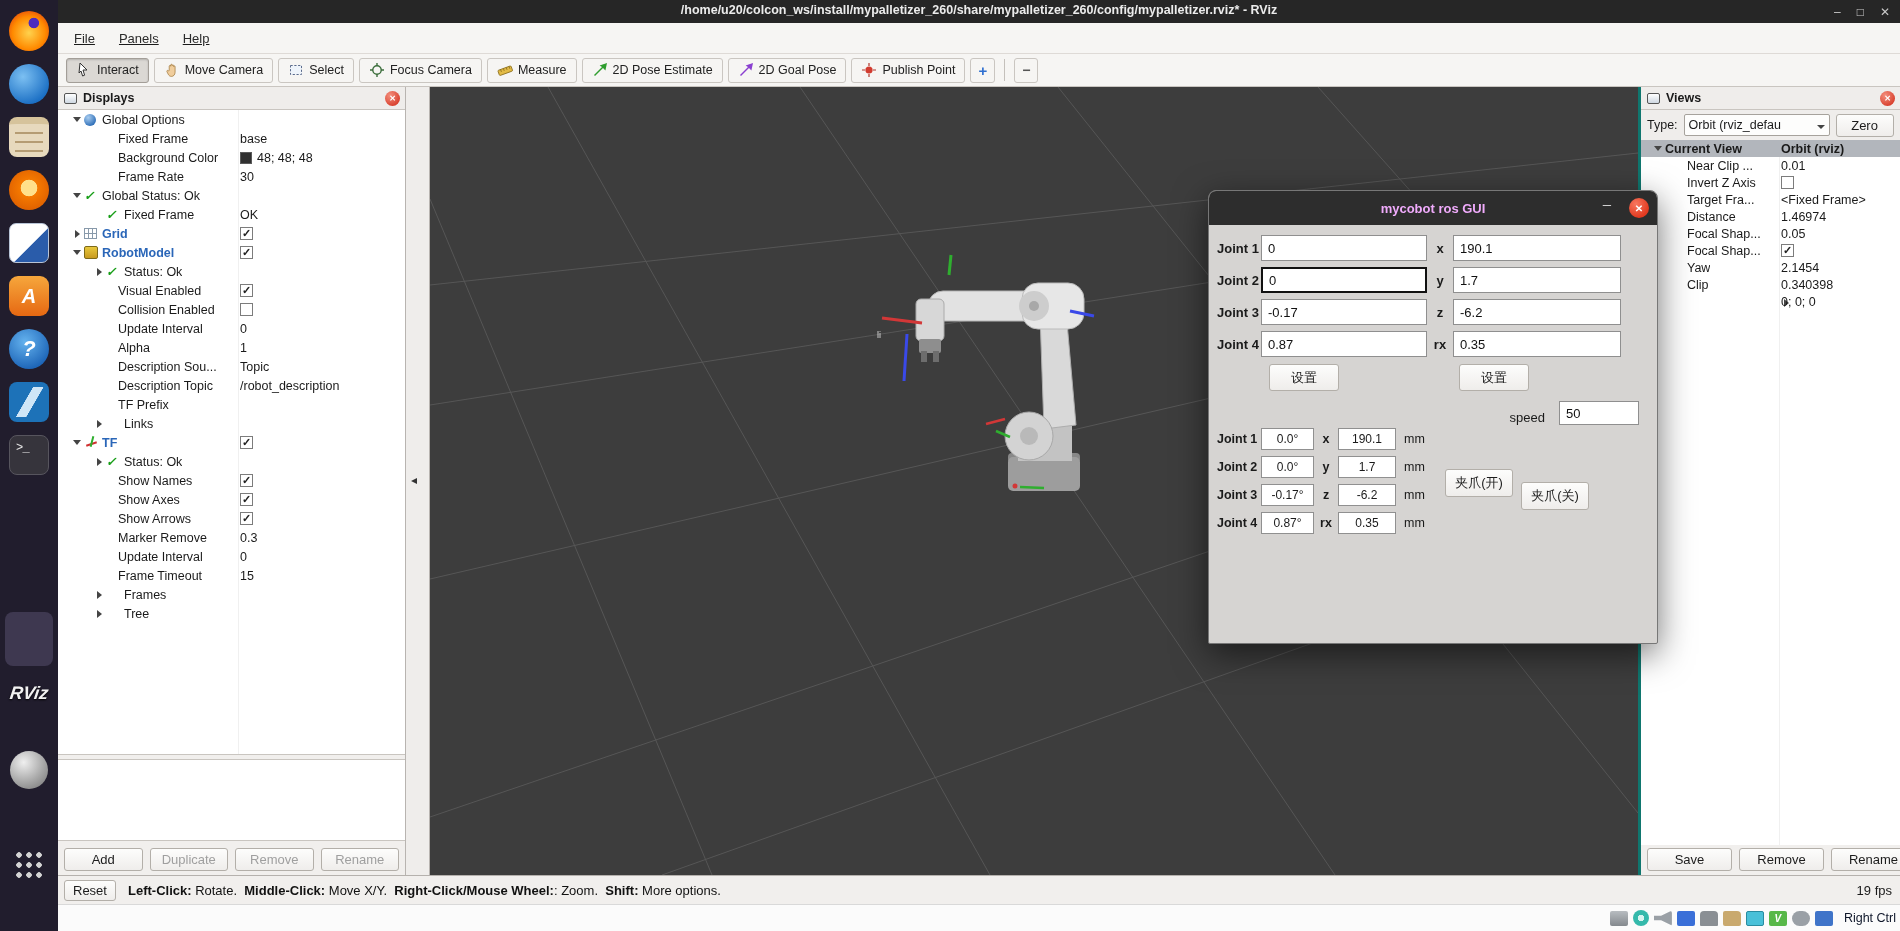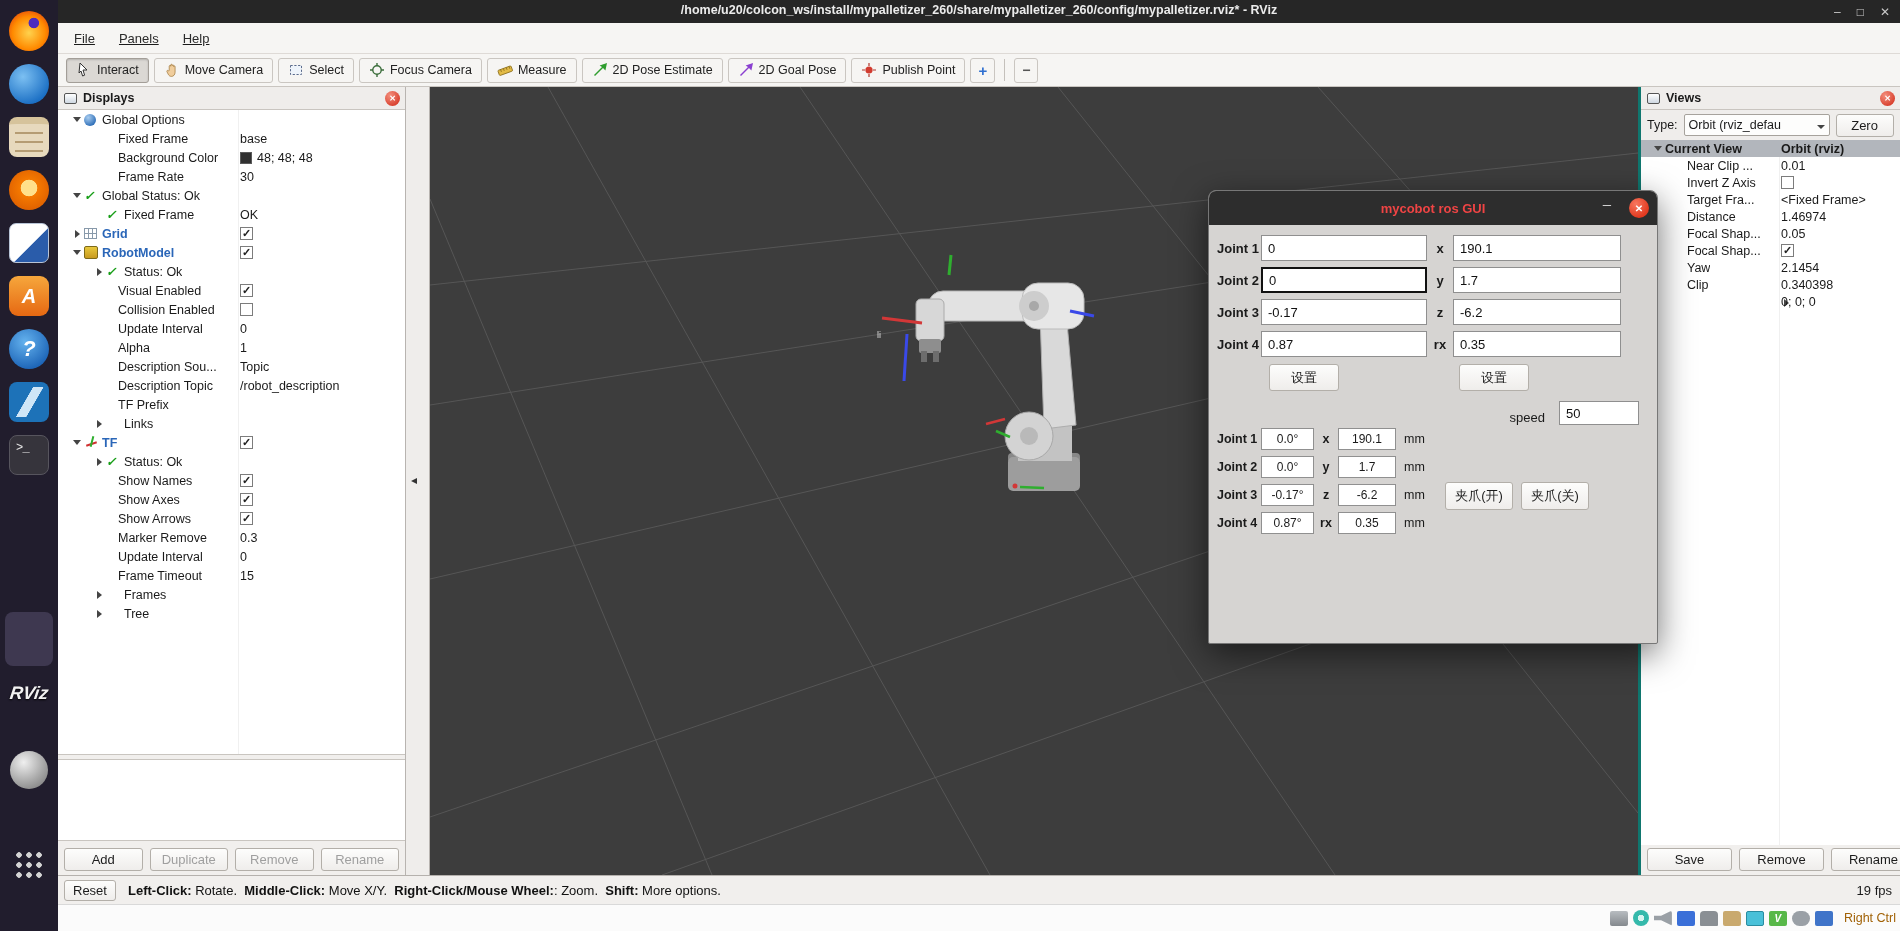--- a/index.html
+++ b/index.html
@@ -108,21 +108,21 @@
   .vbtn-row .qbtn{width:85px;flex:none;}
 
   
   #splitter{position:absolute;left:406px;top:87px;width:24px;height:788px;background:#efedeb;border-right:1px solid #b8b4b0;z-index:25;}
   .collapse-arrow{position:absolute;top:386px;left:5px;color:#333;font-size:12px;}
   #viewport{position:absolute;left:430px;top:87px;width:1208px;height:788px;background:#3d3d3d;z-index:1;overflow:hidden;}
 
   
   #gui-dialog{position:absolute;left:1208px;top:190px;width:450px;height:454px;background:#d6d4d2;border:1px solid #777;border-radius:8px 8px 2px 2px;box-shadow:0 10px 34px rgba(0,0,0,.55);z-index:50;}
   .dlg-titlebar{height:34px;background:#2d2d2d;border-radius:7px 7px 0 0;position:relative;display:flex;align-items:center;justify-content:center;}
-  .dlg-title{color:#ef4444;font-weight:bold;font-size:13px;}
+  .dlg-title{color:#f0abfc;font-weight:bold;font-size:13px;}
   .dlg-min{position:absolute;right:46px;top:4px;color:#cfcfcf;font-size:15px;}
   .dlg-min::before{content:"–";}
   .dlg-close{position:absolute;right:8px;top:7px;width:20px;height:20px;border-radius:50%;background:radial-gradient(circle at 35% 30%,#f8775f,#e23a20 70%);display:flex;align-items:center;justify-content:center;}
   .dlg-close::before{content:"✕";color:#fff;font-size:10px;font-weight:bold;}
   .dlg-inputs{padding:10px 0 0 8px;}
   .drow{display:flex;align-items:center;height:26px;margin-bottom:6px;}
   .jl{width:44px;font-size:13px;font-weight:bold;}
   .jin,.cin,.speed-input{height:26px;border:1px solid #8f8f8f;background:#fff;font-family:inherit;font-size:13px;padding:0 6px;color:#111;}
   .jin{width:166px;}
   .jin.focused{border:2px solid #111;}
@@ -136,42 +136,42 @@
   .speed-input{width:80px;height:24px;margin-left:14px;}
   .dreadouts{margin-top:2px;}
   .rrow{display:flex;align-items:center;height:24px;margin-bottom:4px;padding-left:8px;font-size:12.5px;}
   .rl{width:44px;font-weight:bold;}
   .rbox{height:22px;border:1px solid #909090;background:#fff;display:flex;align-items:center;justify-content:center;font-size:12px;flex:none;}
   .rangle{width:53px;}
   .raxis{width:24px;text-align:center;font-weight:bold;}
   .rval{width:58px;}
   .runit{margin-left:8px;}
   .gripbtn{position:absolute;width:68px;height:28px;}
-  .grip1{left:236px;top:291px;}
+  .grip1{left:236px;top:278px;}
   .grip2{left:312px;top:291px;}
 
   
   #statusbar{position:absolute;left:58px;top:875px;width:1842px;height:29px;background:#f1efed;border-top:1px solid #b5b1ad;display:flex;align-items:center;z-index:35;}
   .reset-btn{margin-left:6px;height:21px;}
   .hints{margin-left:12px;white-space:pre;font-size:13px;color:#111;}
   .fps{margin-left:auto;margin-right:8px;font-size:13px;white-space:nowrap;}
   #vbox-bar{position:absolute;left:58px;top:904px;width:1842px;height:27px;background:#fbfbfb;border-top:1px solid #d9d9d9;display:flex;align-items:center;justify-content:flex-end;gap:5px;padding-right:4px;z-index:35;overflow:hidden;}
   .tray{width:18px;height:15px;flex:none;border-radius:2px;}
   .t-hdd{background:linear-gradient(#b8bcc0,#84898e);}
   .t-cd{border-radius:50%;width:16px;height:16px;background:radial-gradient(circle,#d8f4f0 28%,#35b9ab 30%);}
   .t-audio{background:#9aa0a6;clip-path:polygon(0 35%,40% 35%,100% 0,100% 100%,40% 65%,0 65%);}
   .t-net{background:#3a6fd8;}
   .t-usb{background:#8a8f94;border-radius:4px 4px 1px 1px;}
   .t-folder{background:#c9a96e;border-radius:2px 4px 2px 2px;}
   .t-disp{background:#49c0d8;border:1px solid #2a8ca0;}
   .t-feat{background:#58b849;display:flex;align-items:center;justify-content:center;}
   .t-feat::before{content:"V";color:#fff;font-size:10px;font-weight:bold;}
   .t-mouse{background:#9aa0a6;border-radius:8px;}
   .t-kbd{background:#3f74c9;}
-  .hostkey{font-size:12.5px;margin-left:6px;white-space:nowrap;color:#a16207;}
+  .hostkey{font-size:12.5px;margin-left:6px;white-space:nowrap;color:#0f172a;}
 </style>
 </head>
 <body>
 
 <aside id="dock">
   <div class="dock-item">
       <i class="di i-firefox"></i>
     </div>
   <div class="dock-item">
       <i class="di i-thunderbird"></i>

